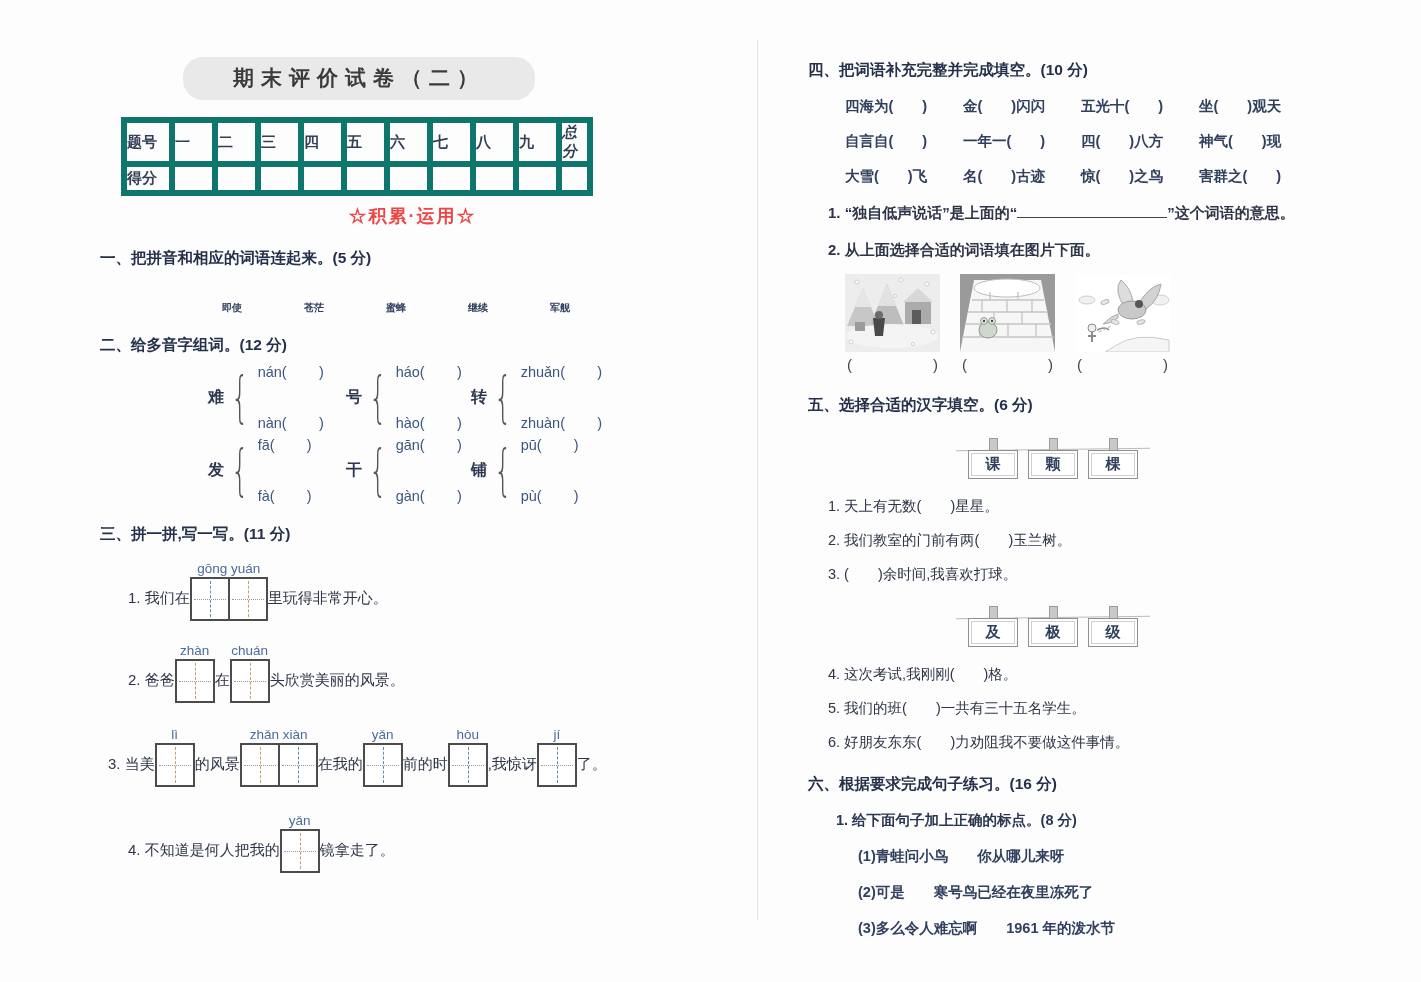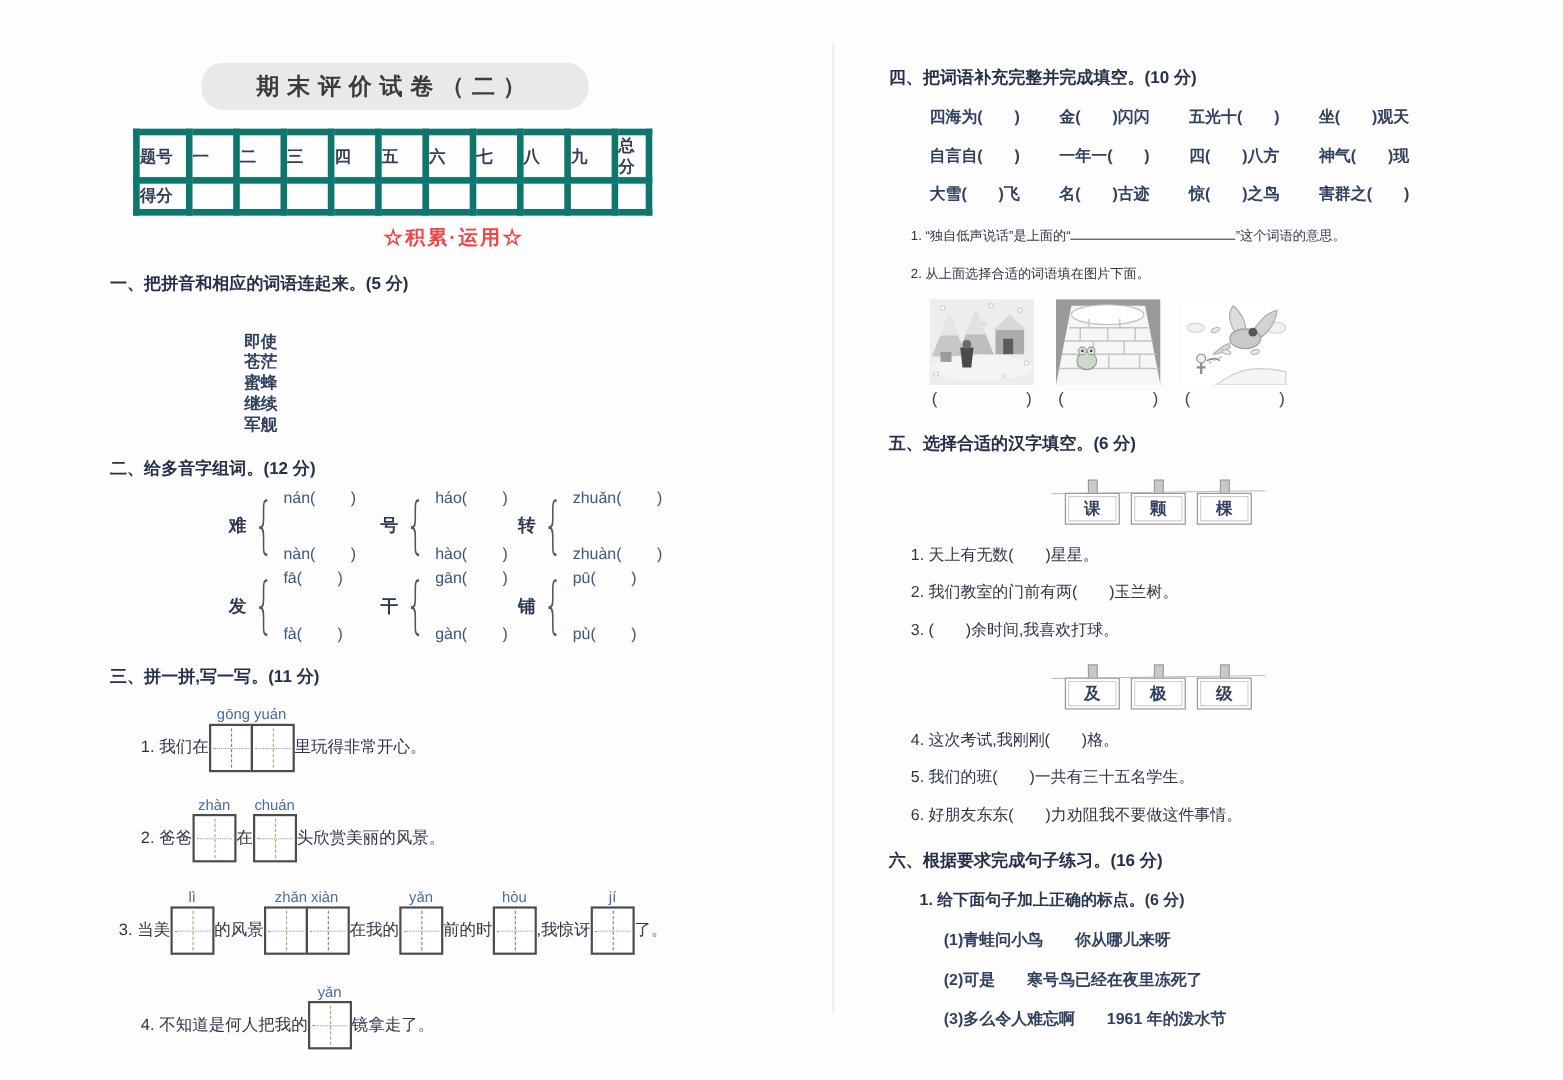--- a/index.html
+++ b/index.html
@@ -14,33 +14,33 @@
   
   .title-badge { width:352px; margin:6px auto 0 83px; background:#e9e9e9; border-radius:20px;
     text-align:center; padding:7px 0 8px; font-size:21px; font-weight:bold; letter-spacing:7px; color:#3b3b3b; }
 
   
   table.score { border-collapse:collapse; margin:17px 0 0 21px; table-layout:fixed; }
   table.score td { border:6px solid #0f766e; height:29px; text-align:left;
     font-size:15px; font-weight:bold; color:#333f55; }
   table.score tr td:first-child { width:48px; }
   table.score td { width:43px; }
-  table.score tr td:last-child { width:31px; }
+  table.score tr td:last-child { width:31px;font-style:italic; }
   table.score { border:2px solid #3a3a3a; }
 
   .banner { text-align:center; font-size:18px; font-weight:bold; margin-top:8px; letter-spacing:2px; color:#ef4444; }
 
   .q-heading { font-size:15.5px; font-weight:bold; margin-top:20px; color:#25304a; white-space:pre; }
   .pre { white-space:pre; }
 
   
   .pinyin-row { display:flex; margin:20px 0 0 118px; width:460px; justify-content:space-between;
     font-size:15px; color:#4a6b9c; }
   .words-row  { display:flex; margin:32px 16px 0 122px; width:348px; justify-content:space-between;
-    font-size:15px; font-weight:bold; color:#31405e;flex-direction:column; }
+    font-size:10px; font-weight:bold; color:#31405e; }
 
   
   .poly-grid { display:grid; grid-template-columns:138px 125px auto; margin:8px 0 0 108px; row-gap:6px; }
   .poly-group { display:flex; align-items:center; }
   .poly-char { font-size:16px; font-weight:bold; color:#2c3750; }
   .poly-brace { font-size:56px; font-weight:100; color:#555; line-height:0.9;
     transform:scaleX(0.5); font-family:"DejaVu Sans", sans-serif; margin:0 0 0 -2px; }
   .poly-readings { display:flex; flex-direction:column; gap:35px; font-size:14.5px; color:#3c5680; }
   .poly-readings span { white-space:pre; }
 
@@ -53,21 +53,21 @@
   .hz-box { width:40px; height:44px; border:2px solid #4c4c4c; position:relative; background:#fff; }
   .hz-box + .hz-box { margin-left:-2px; }
   .hz-box::before { content:""; position:absolute; left:50%; top:2px; bottom:2px; border-left:1px dashed #5b8fa8; }
   .hz-box.tan::before { border-left-color:#c2a06b; }
   .hz-box::after { content:""; position:absolute; top:50%; left:2px; right:2px; border-top:1px dotted #999; }
 
   
   .idiom-row { display:grid; grid-template-columns:repeat(4,118px); margin:16px 0 0 37px;
     font-size:14.5px; font-weight:bold; color:#31405e; }
   .idiom-row span { white-space:pre; }
-  .sub-line { margin:18px 0 0 20px; font-size:12px; color:#2e3547; }
+  .sub-line { margin:18px 0 0 20px; font-size:15px; color:#2e3547;font-weight:bold; }
   .blank-underline { display:inline-block; width:150px; border-bottom:1.5px solid #444; height:14px; }
 
   
   .img-row { display:flex; gap:20px; margin:14px 0 0 37px; }
   .fig { width:95px; }
   .fig svg { display:block; width:95px; height:78px; }
   .fig-caption { display:flex; justify-content:space-between; margin-top:4px;
     font-size:15px; color:#444; padding:0 2px; }
 
   
@@ -442,19 +442,19 @@
             </div>
         </div>
       </div>
     </div>
 
     <div class="item-line">4. 这次考试,我刚刚(　　)格。</div>
     <div class="item-line">5. 我们的班(　　)一共有三十五名学生。</div>
     <div class="item-line">6. 好朋友东东(　　)力劝阻我不要做这件事情。</div>
 
     <div class="q-heading" style="margin-top:22px;">六、根据要求完成句子练习。(16 分)</div>
-    <div class="q6-sub">1. 给下面句子加上正确的标点。(6 分)</div>
+    <div class="q6-sub">1. 给下面句子加上正确的标点。(8 分)</div>
     <div class="q6-line">(1)青蛙问小鸟　　你从哪儿来呀</div>
     <div class="q6-line">(2)可是　　寒号鸟已经在夜里冻死了</div>
     <div class="q6-line">(3)多么令人难忘啊　　1961 年的泼水节</div>
 
   </div>
 </div>
 
 </body></html>

